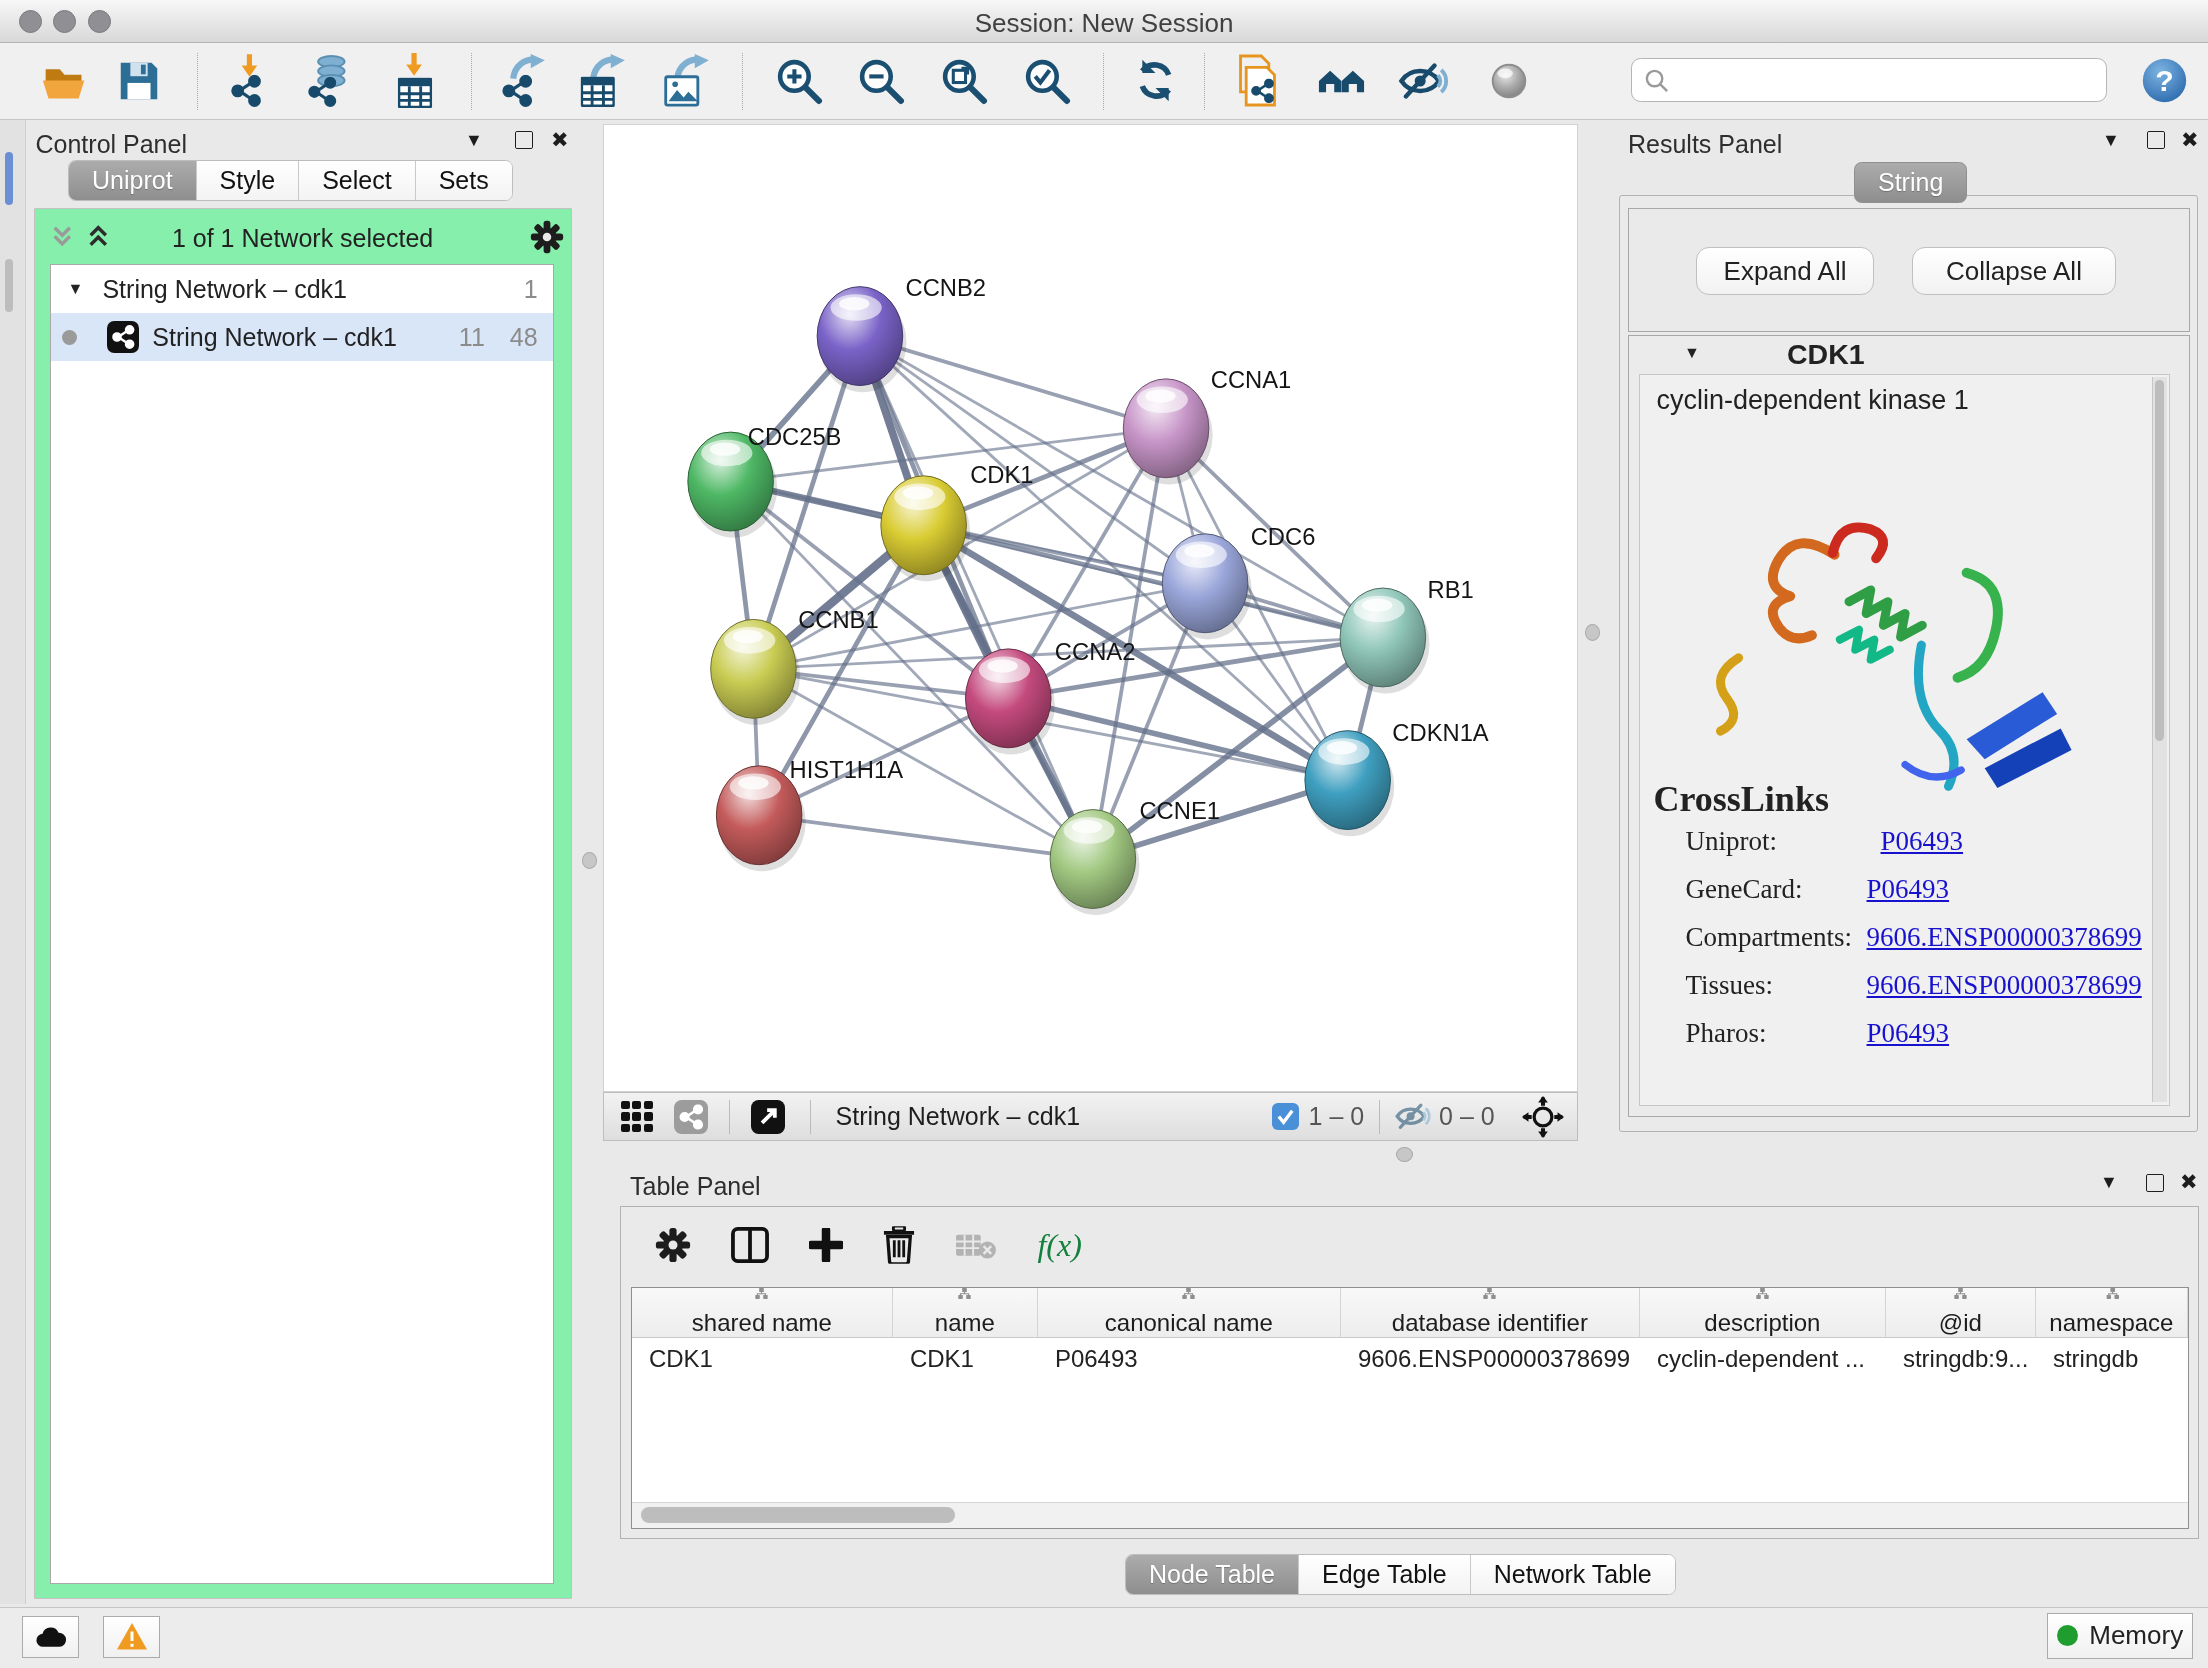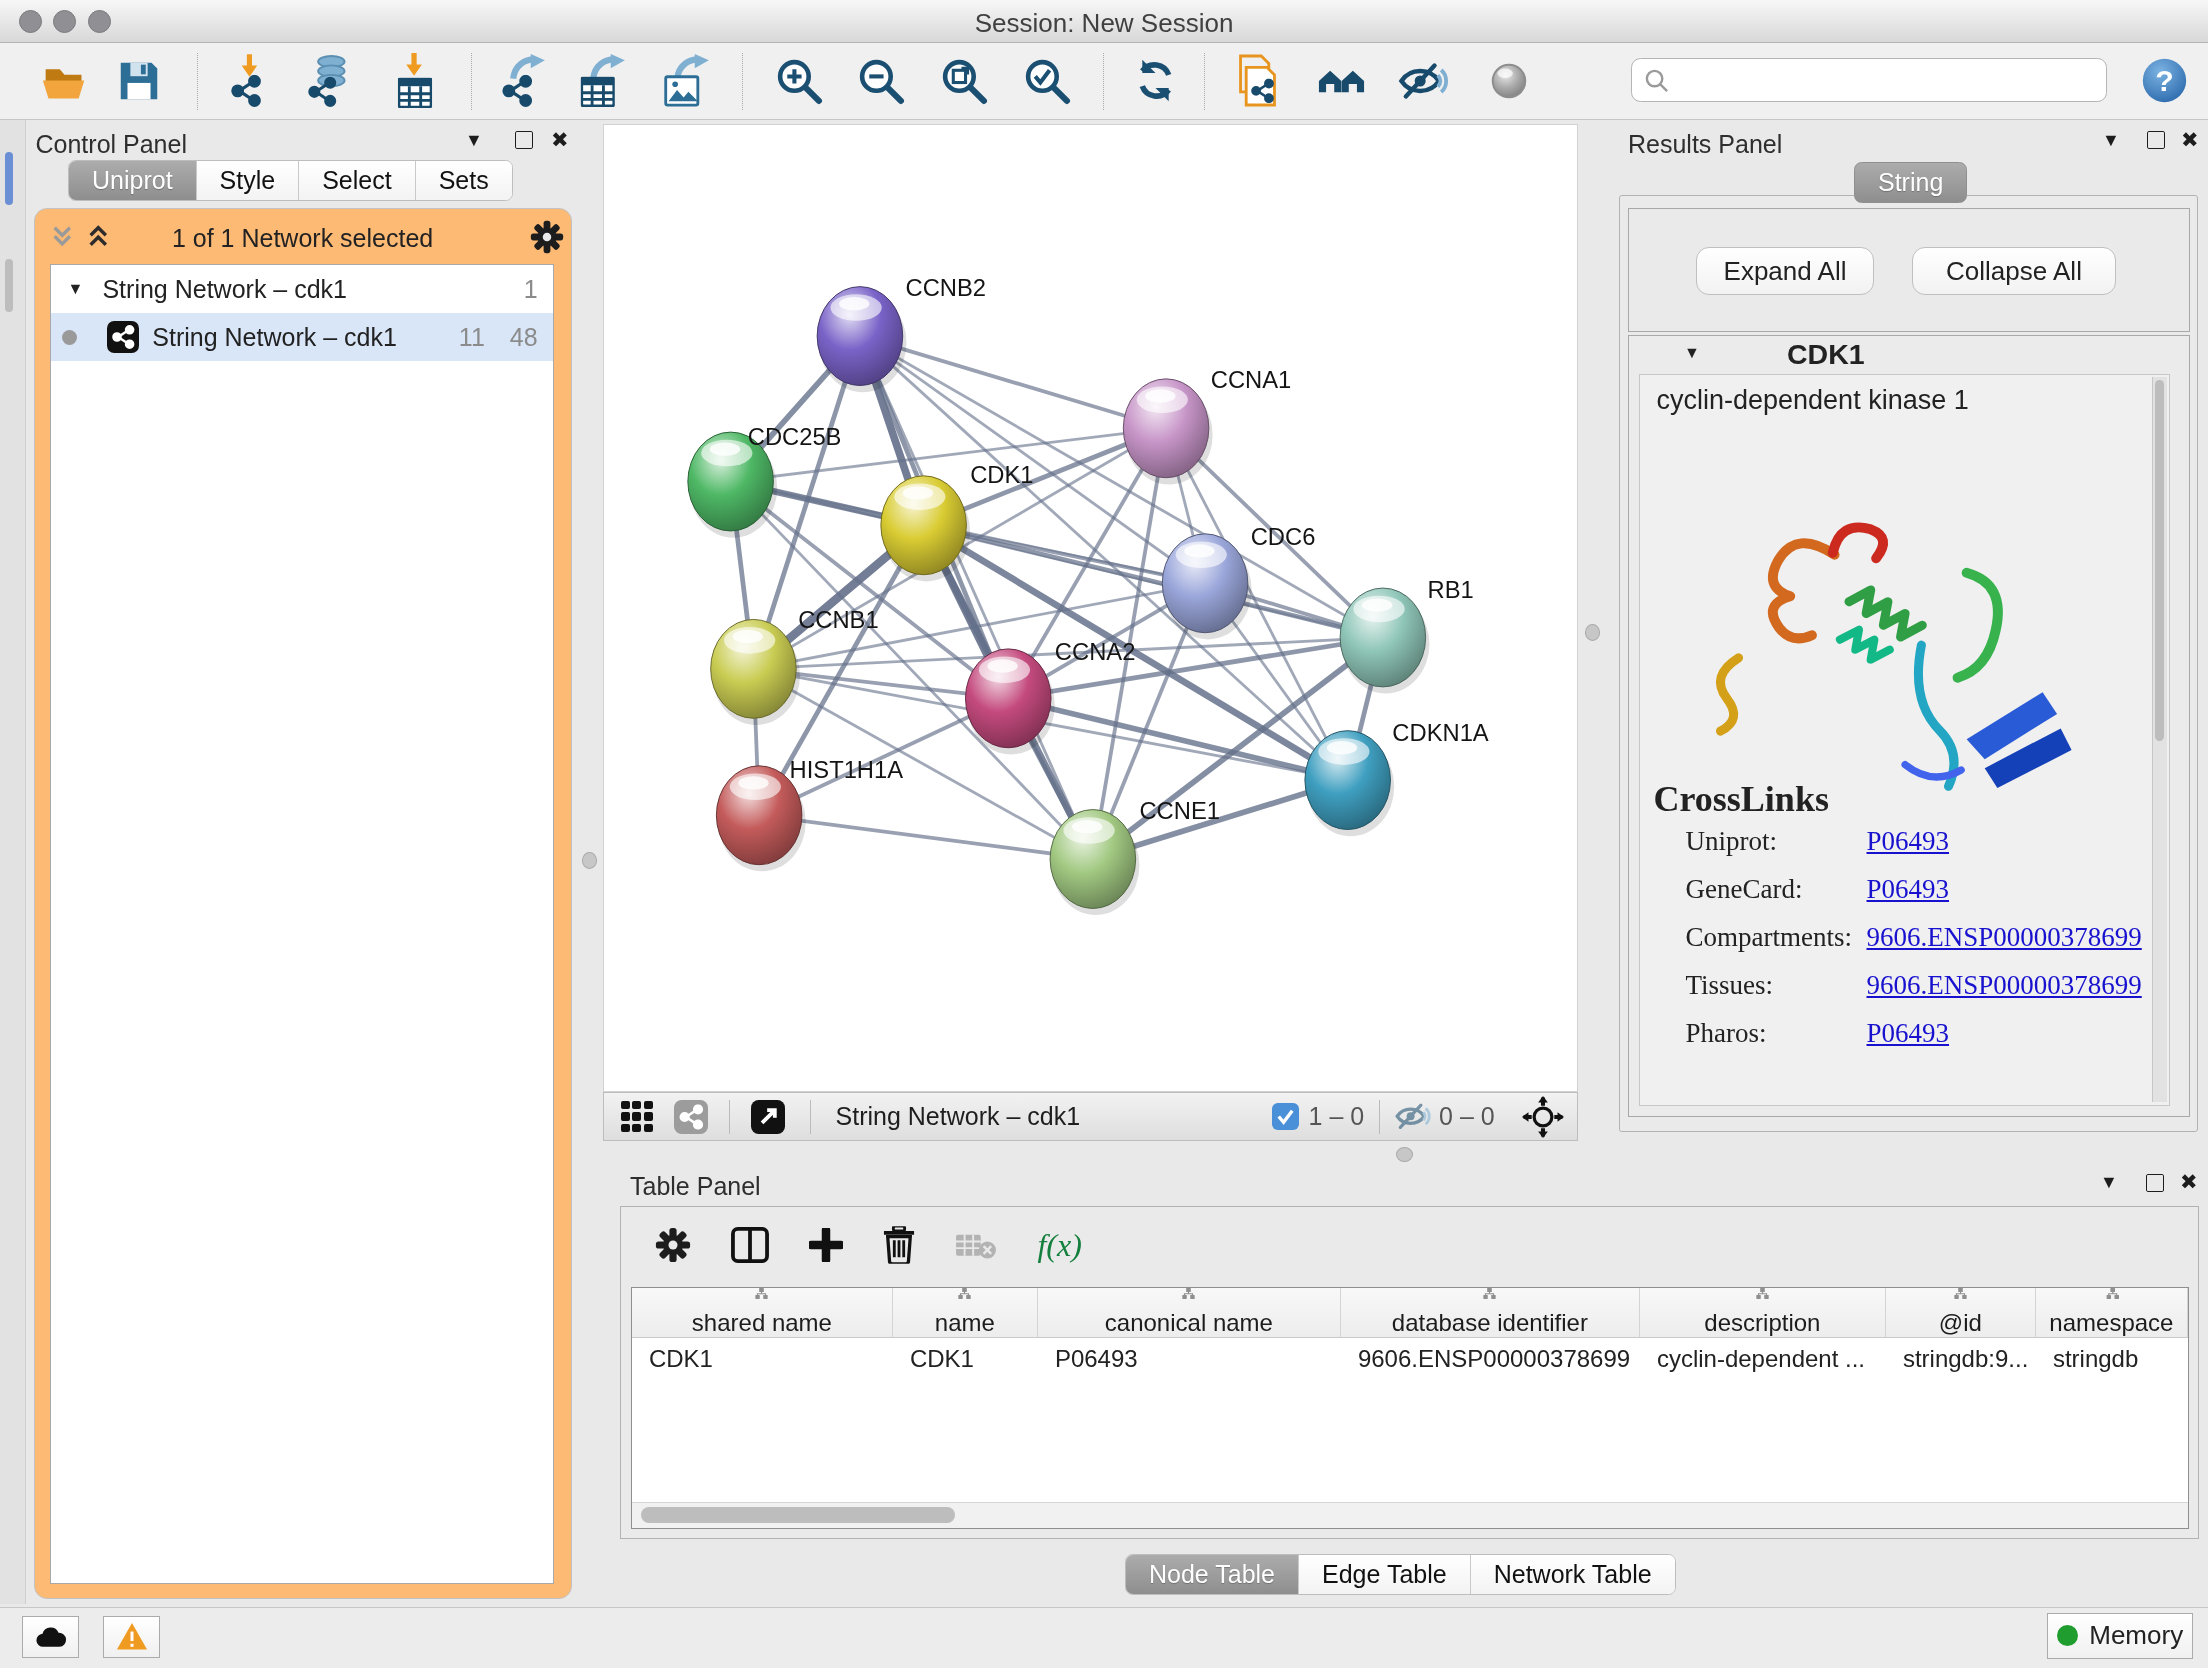--- a/index.html
+++ b/index.html
@@ -286,21 +286,21 @@
   <span class="abs sqicon" style="left:489px;top:11.4px"></span>
   <span class="abs wicon" style="left:525px;top:7.6px">✖</span>
 
   <div class="abs segwrap" style="left:42px;top:40px" id="control-tabs">
       <span class="segbtn sel">Uniprot</span>
       <span class="segbtn">Style</span>
       <span class="segbtn">Select</span>
       <span class="segbtn">Sets</span>
     </div>
 
-  <div class="abs" style="left:7.6px;top:88px;width:536px;height:1480px;background:#fdba74;border:1px solid #c2c2c2;border-radius:13px;height:1389px">
+  <div class="abs" style="left:7.6px;top:88px;width:536px;height:1480px;background:#86efac;border:1px solid #c2c2c2;border-radius:1px;height:1389px">
     <svg class="abs" style="left:13.3px;top:13.3px;cursor:pointer" width="28.5" height="28.5" viewBox="0 0 30 30">
       <path d="M7,6 l8,8 8,-8 M7,15 l8,8 8,-8" stroke="#9a9a9a" stroke-width="3.5" fill="none"></path>
     </svg>
     <svg class="abs" style="left:49px;top:13.3px;cursor:pointer" width="28.5" height="28.5" viewBox="0 0 30 30">
       <path d="M7,14 l8,-8 8,8 M7,24 l8,-8 8,8" stroke="#2c2c2c" stroke-width="3.5" fill="none"></path>
     </svg>
     <span class="abs" style="left:0;top:15px;width:100%;text-align:center;font-size:25px">1 of 1 Network selected</span>
     <svg class="abs" style="left:495px;top:11.4px;cursor:pointer" width="34" height="34" viewBox="0 0 40 40">
       <use href="#sy-gear" width="40" height="40"></use>
     </svg>
@@ -680,21 +680,21 @@
           <path d="M298,118 q44,12 32,64 q-9,42 -42,52" stroke="#37b24d" stroke-width="11"></path>
           <path d="M248,198 q-12,62 20,94 q26,26 10,62" stroke="#22a6c3" stroke-width="10"></path>
           <path d="M230,330 q30,24 62,6" stroke="#4263eb" stroke-width="8"></path>
         </g>
         <polygon points="298,302 382,250 398,274 318,324" fill="#2a5bd7"></polygon>
         <polygon points="318,334 402,290 414,314 332,356" fill="#1440b8"></polygon>
       </svg>
 
       <span class="abs serif" style="left:14px;top:403px;font-size:36px;font-weight:bold">CrossLinks</span>
       <div class="abs" id="crosslinks" style="left:46px;top:451px;width:457px">
-          <div style="display: flex; margin-bottom: 17px; font-size: 27px;">
+          <div style="display: flex; margin-bottom: 17px; font-size: 27px; gap: 14px;">
             <span class="serif" style="width: 181px;">Uniprot:</span>
             <span class="serif xlink">P06493</span>
           </div>
           <div style="display: flex; margin-bottom: 17px; font-size: 27px;">
             <span class="serif" style="width: 181px;">GeneCard:</span>
             <span class="serif xlink">P06493</span>
           </div>
           <div style="display: flex; margin-bottom: 17px; font-size: 27px;">
             <span class="serif" style="width: 181px;">Compartments:</span>
             <span class="serif xlink">9606.ENSP00000378699</span>

